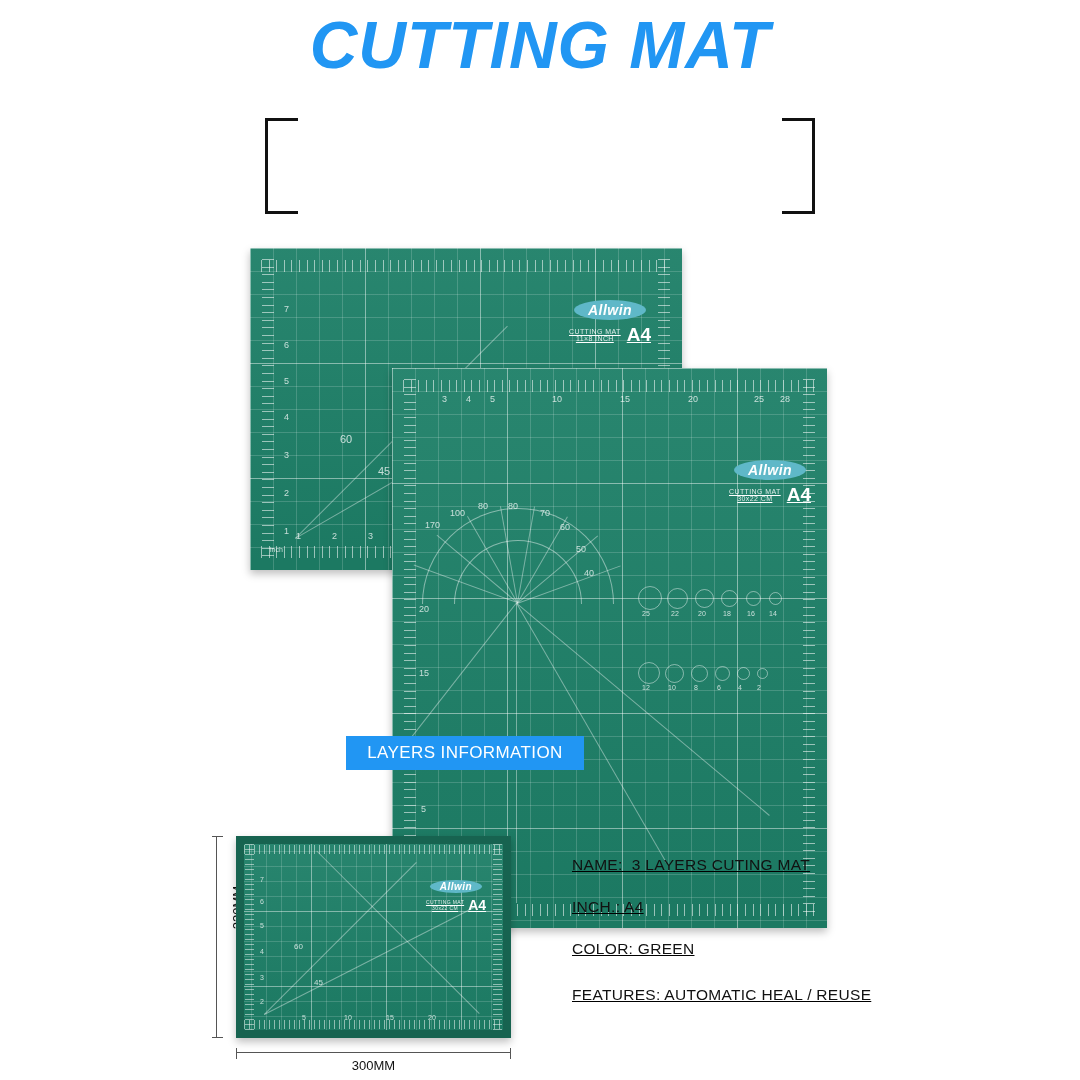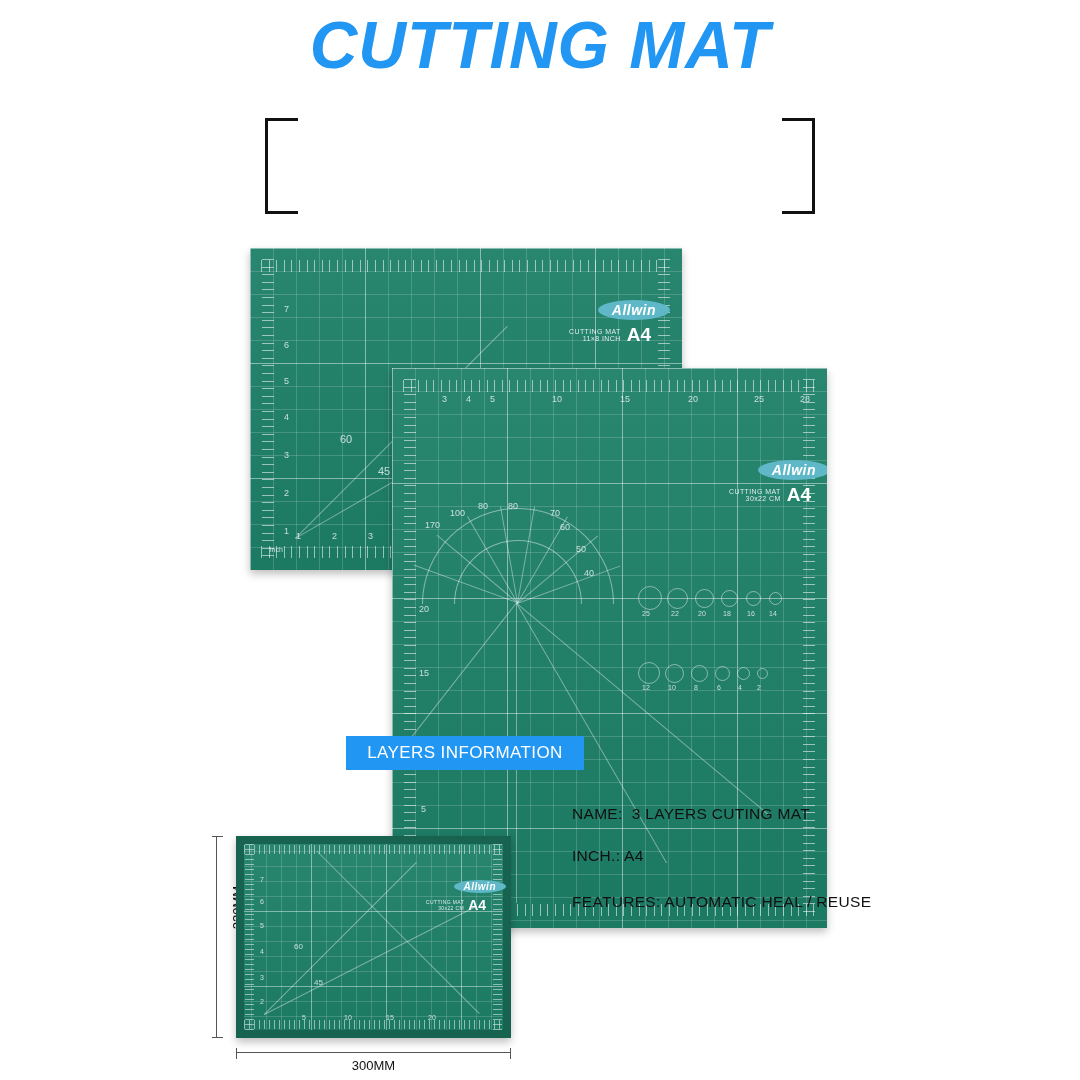--- a/index.html
+++ b/index.html
@@ -152,21 +152,22 @@
   .num {
     position: absolute;
     color: rgba(255,255,255,0.75);
     font-size: 9px;
     font-family: "Liberation Sans", sans-serif;
   }
 
   .logo-badge {
     position: absolute;
     color: #ffffff;
-    text-align: right;
+    text-align: center;
+    text-decoration: underline;
   }
   .logo-pill {
     background: #5fb8c8;
     border-radius: 50%;
     color: #ffffff;
     font-style: italic;
     font-weight: bold;
     letter-spacing: 0.5px;
     display: inline-block;
   }
@@ -272,22 +273,23 @@
     top: 1058px;
     width: 275px;
     text-align: center;
     font-size: 13px;
     color: #111;
   }
 
   .spec-list {
     position: absolute;
     left: 572px;
-    top: 804px;
+    top: 855px;
     width: 440px;
+    text-decoration: underline;
   }
   .spec-row {
     font-size: 15.5px;
     color: #111;
     line-height: 20px;
     margin-bottom: 22px;
     letter-spacing: 0.3px;
     white-space: pre;
   }
   .spec-row.features {
@@ -370,33 +372,33 @@
     <div class="diag" style="left:125px; top:235px; width:110px; transform:rotate(-20deg);"></div>
     <div class="diag" style="left:125px; top:235px; width:330px; transform:rotate(40deg);"></div>
     <div class="diag" style="left:125px; top:235px; width:190px; transform:rotate(128deg);"></div>
     <div class="diag" style="left:125px; top:235px; width:300px; transform:rotate(60deg);"></div>
     <div class="diag" style="left:125px; top:235px; width:300px; transform:rotate(90deg);"></div>
 
     <div class="num" style="left:33px; top:152px;">170</div>
     <div class="num" style="left:58px; top:140px;">100</div>
     <div class="num" style="left:86px; top:133px;">80</div>
     <div class="num" style="left:116px; top:133px;">80</div>
-    <div class="num" style="left:158px; top:140px;">70</div>
+    <div class="num" style="left:148px; top:140px;">70</div>
     <div class="num" style="left:168px; top:154px;">60</div>
     <div class="num" style="left:184px; top:176px;">50</div>
     <div class="num" style="left:192px; top:200px;">40</div>
 
     <div class="num" style="left:50px; top:26px;">3</div>
     <div class="num" style="left:74px; top:26px;">4</div>
     <div class="num" style="left:98px; top:26px;">5</div>
     <div class="num" style="left:160px; top:26px;">10</div>
     <div class="num" style="left:228px; top:26px;">15</div>
     <div class="num" style="left:296px; top:26px;">20</div>
     <div class="num" style="left:362px; top:26px;">25</div>
-    <div class="num" style="left:408px; top:26px;">28</div>
+    <div class="num" style="left:388px; top:26px;">28</div>
 
     <div class="num" style="left:27px; top:236px;">20</div>
     <div class="num" style="left:27px; top:300px;">15</div>
     <div class="num" style="left:27px; top:368px;">10</div>
     <div class="num" style="left:29px; top:436px;">5</div>
 
     <div class="circle-row" style="left:246px; top:212px; width:170px; height:40px;">
       <div class="circ" style="left:0px; top:6px; width:22px; height:22px;"></div>
       <div class="circ" style="left:29px; top:8px; width:19px; height:19px;"></div>
       <div class="circ" style="left:57px; top:9px; width:17px; height:17px;"></div>
@@ -485,14 +487,15 @@
         </div>
         <div class="logo-size" style="font-size:14px;">A4</div>
       </div>
     </div>
   </div>
 </div>
 
 <div class="spec-list">
   <div class="spec-row">NAME:  3 LAYERS CUTING MAT</div>
   <div class="spec-row">INCH.: A4</div>
+  <div class="spec-row">COLOR: GREEN</div>
   <div class="spec-row features">FEATURES: AUTOMATIC HEAL / REUSE</div>
 </div>
 
 </body></html>

